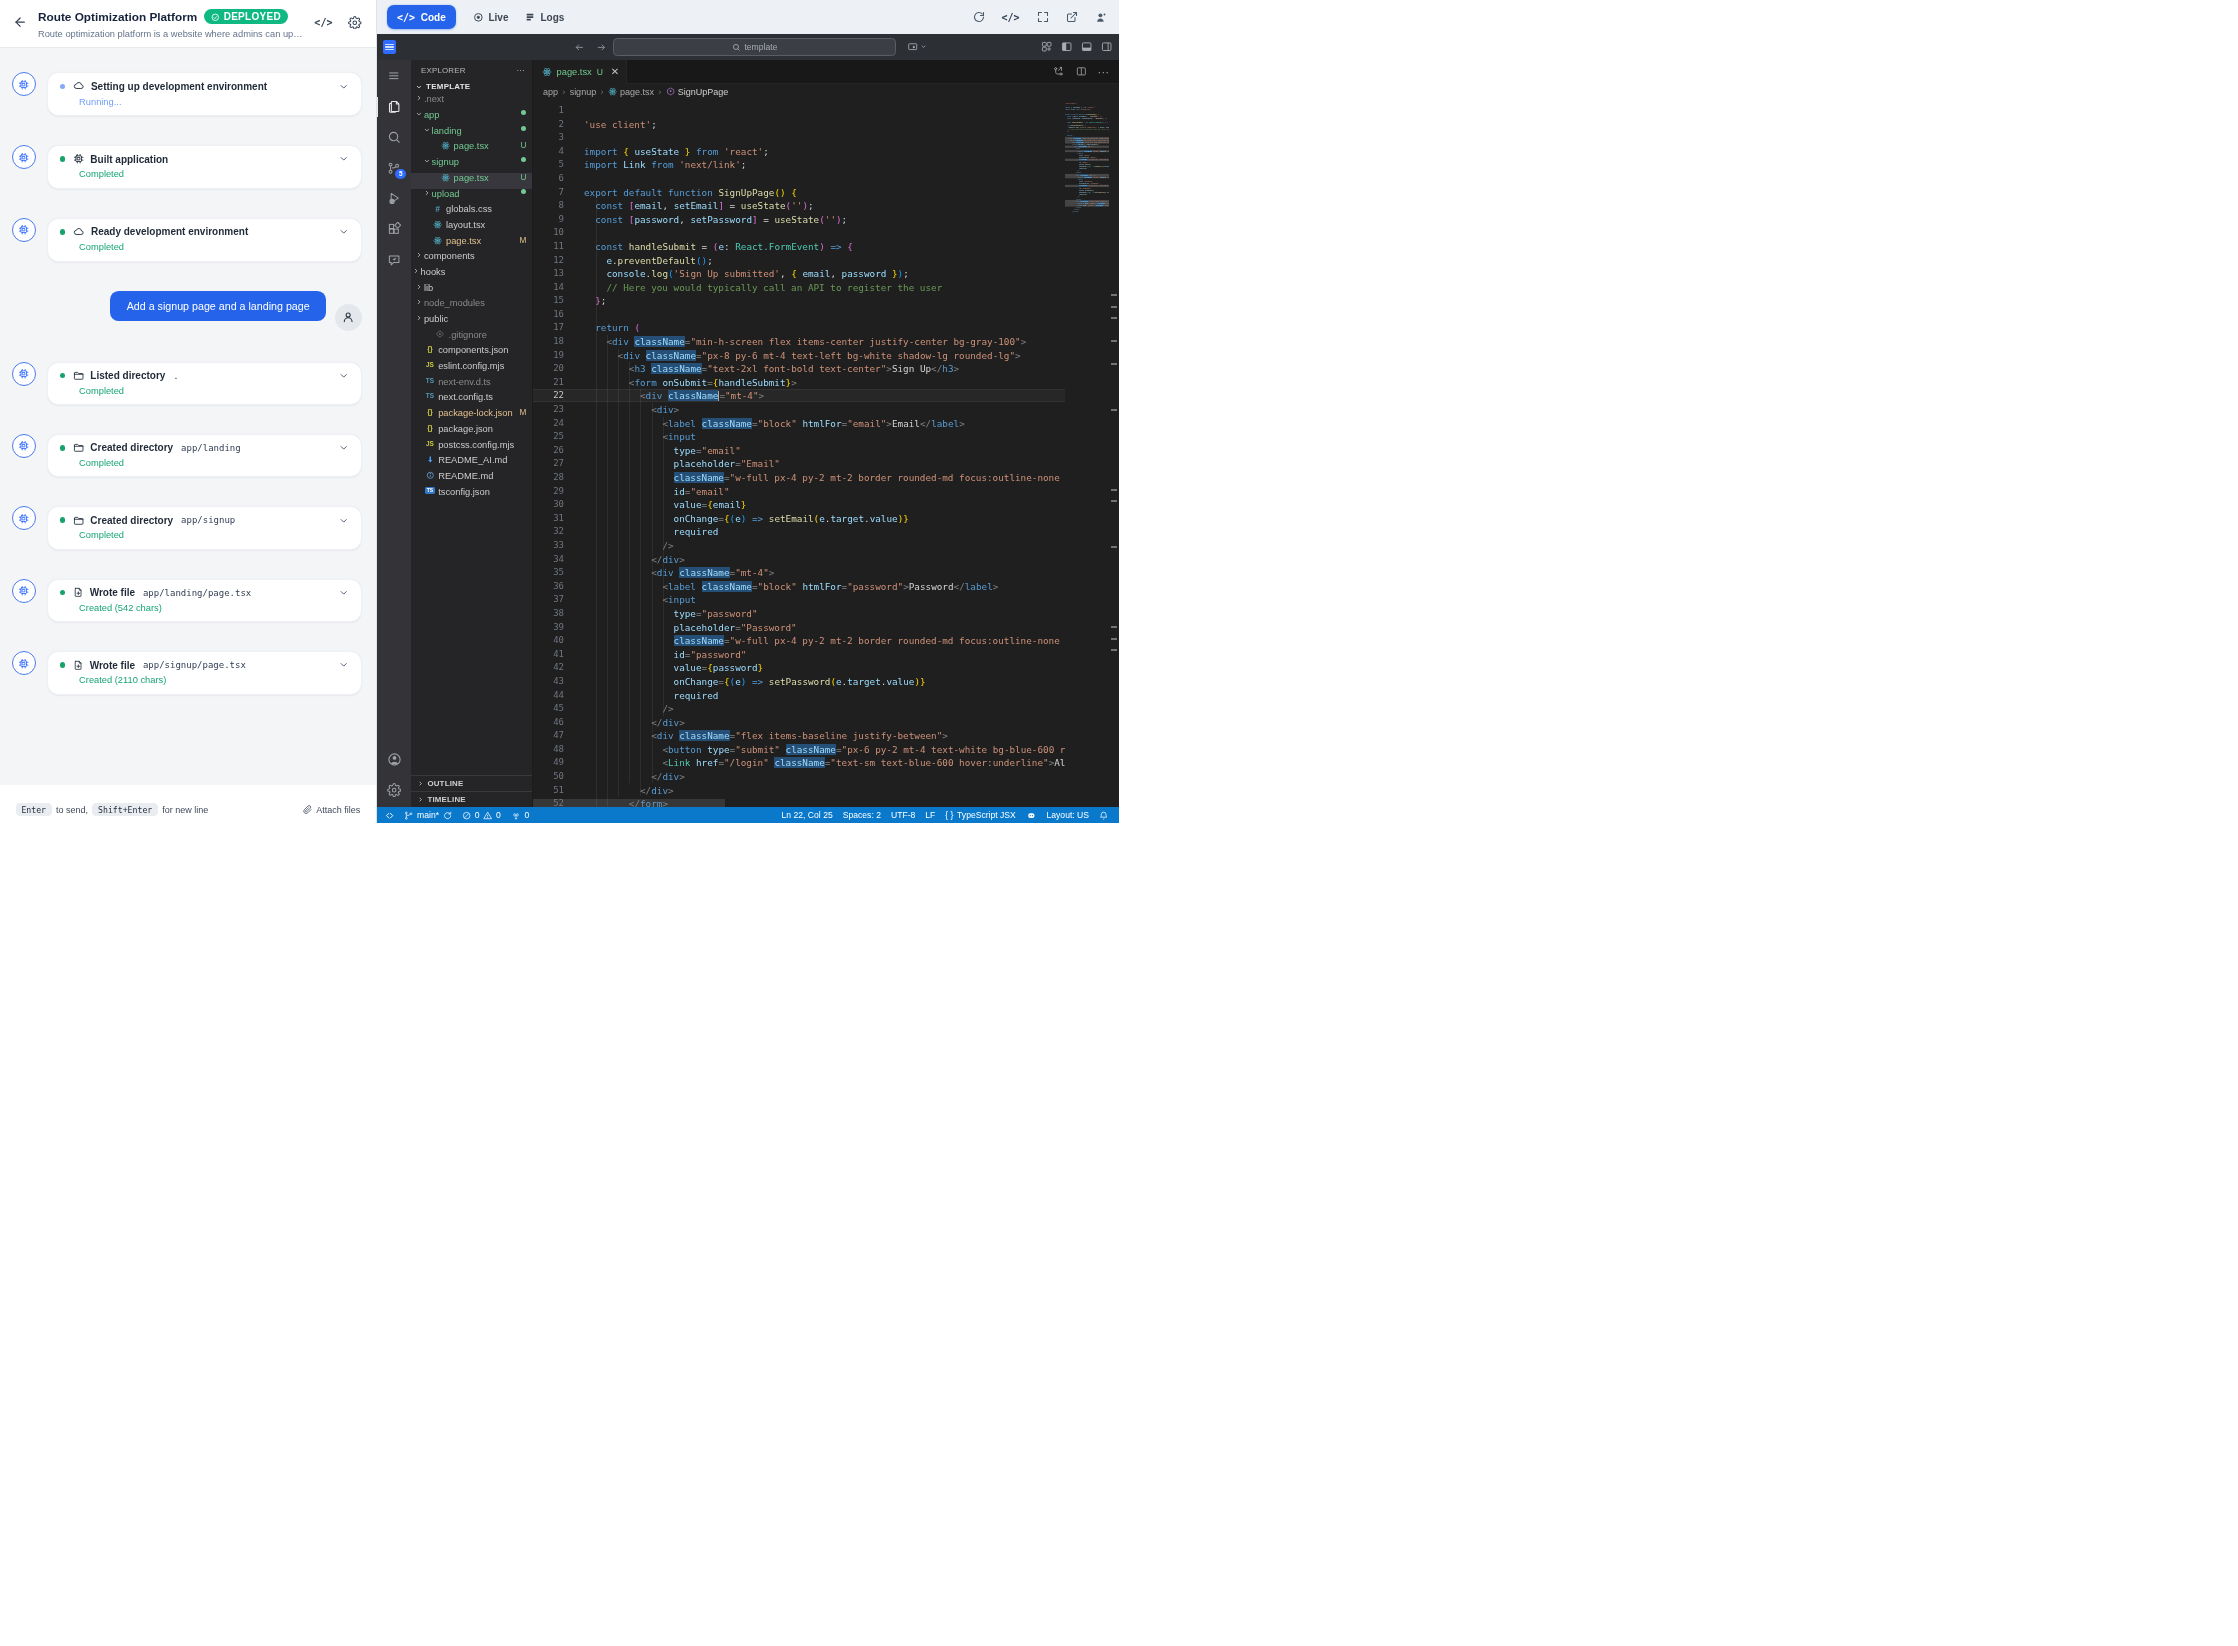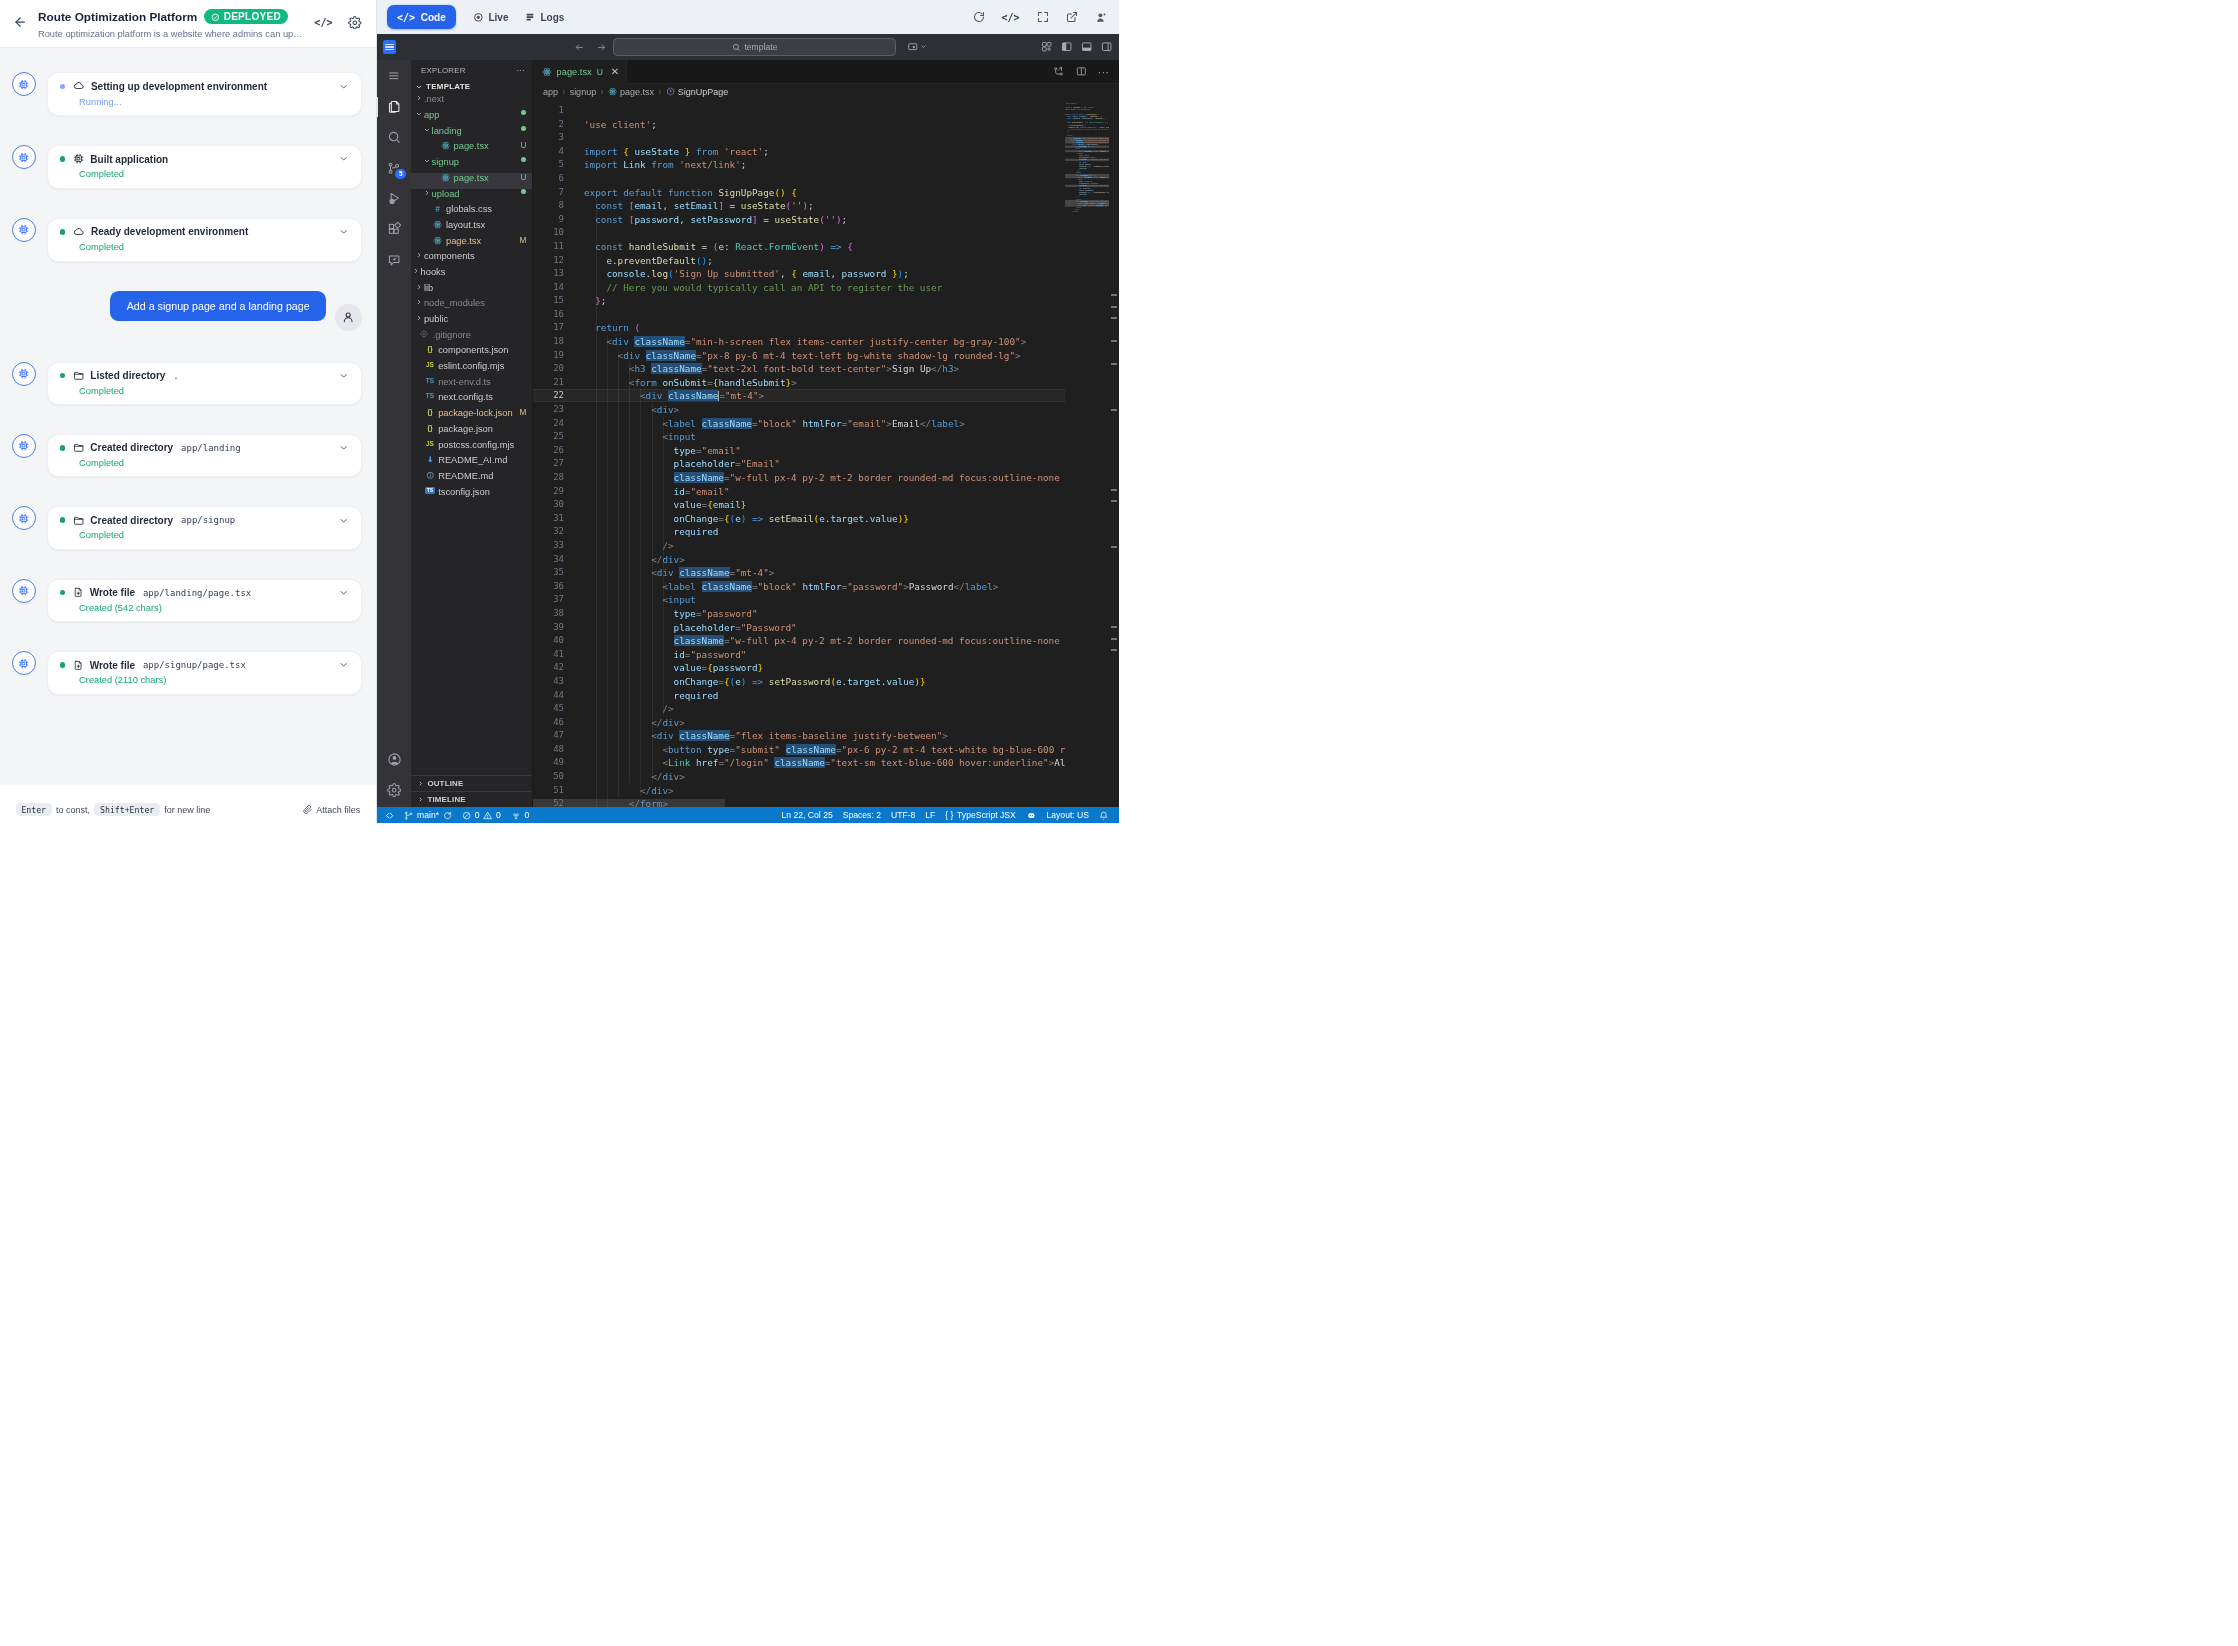--- a/index.html
+++ b/index.html
@@ -399,21 +399,21 @@
               </span>
       </div>
       <div class="tstatus st-green">Created (2110 chars)</div>
     </div>
         </div>
       </div>
 
     <div id="composer">
       <div id="lfooter">
         <kbd>Enter</kbd>
-        <span class="sp">to const,</span>
+        <span class="sp">to send,</span>
         <kbd>Shift+Enter</kbd>
         <span class="sp">for new line</span>
         <span id="attach">
           <svg width="9.3" height="9.3" viewBox="0 0 24 24" fill="none" stroke="currentColor" stroke-width="2">
               <path d="M21.44 11.05l-9.19 9.19a6 6 0 0 1-8.49-8.49l9.19-9.19a4 4 0 0 1 5.66 5.66l-9.2 9.19a2 2 0 0 1-2.83-2.83l8.49-8.48"></path>
             </svg>
           <span>Attach files</span>
         </span>
       </div>
     </div>
@@ -753,21 +753,21 @@
               <span class="lbl c-dim">node_modules</span>
             </div>
             <div class="titem" style="padding-left: 4.3px;">
               <span class="chev">
                 <svg width="7.9" height="7.9" viewBox="0 0 24 24" fill="none" stroke="currentColor" stroke-width="2.4">
                   <polyline points="9 6 15 12 9 18"></polyline>
                 </svg>
               </span>
               <span class="lbl c-normal">public</span>
             </div>
-            <div class="titem" style="padding-left: 8px;">
+            <div class="titem" style="padding-left: 24px;">
               <span class="ficon">
                 <svg width="7.9" height="7.9" viewBox="0 0 24 24" fill="none" stroke="#8a8a8a" stroke-width="1.8">
                   <rect x="4.5" y="4.5" width="15" height="15" rx="3" transform="rotate(45 12 12)"></rect>
                   <circle cx="12" cy="12" r="1.6" fill="#8a8a8a"></circle>
                 </svg>
               </span>
               <span class="lbl c-dim">.gitignore</span>
             </div>
             <div class="titem" style="padding-left: 13.6px;">
               <span class="ficon">

